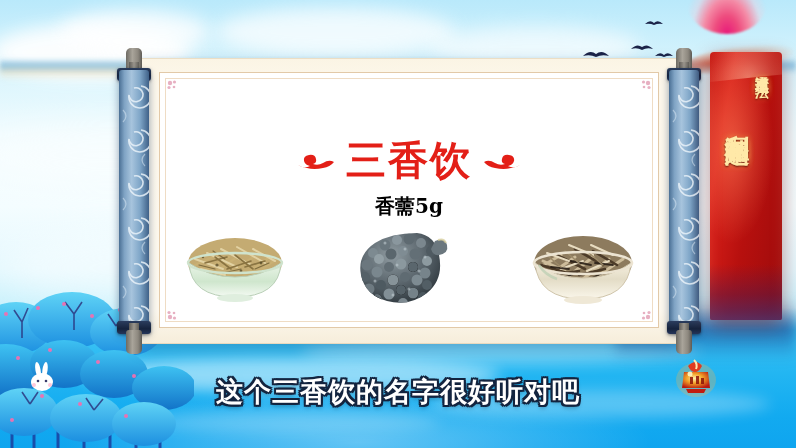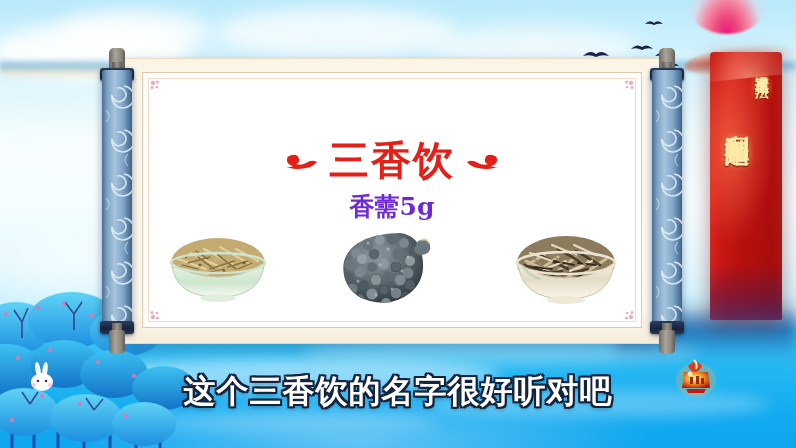--- a/index.html
+++ b/index.html
@@ -59,21 +59,21 @@
     filter:blur(6px);
   }
 
   
   .birds{position:absolute;left:545px;top:4px;width:190px;height:78px;}
 
   
   .forest{position:absolute;left:-6px;bottom:-4px;width:200px;height:160px;}
 
   
-  .scroll{position:absolute;left:100px;top:48px;width:584px;height:306px;}
+  .scroll{position:absolute;left:117px;top:48px;width:584px;height:306px;}
   .scroll-paper{
     position:absolute;left:22px;top:10px;right:22px;bottom:10px;
     background:linear-gradient(180deg,#fbf4e4 0%,#fdf8ec 10%,#fdf9ef 88%,#f6edda 100%);
     box-shadow:0 6px 14px rgba(20,60,110,.28), inset 0 0 0 1px rgba(205,180,140,.35);
   }
   .paper-frame{
     position:absolute;left:20px;top:14px;right:20px;bottom:16px;
     background:#ffffff;
     border:1px solid #e2c9a8;
     box-shadow:inset 0 0 0 5px #ffffff, inset 0 0 0 6px #efdcc4;
@@ -129,21 +129,21 @@
   }
   .cloud-orn{width:40px;height:22px;}
   .cloud-orn.right{transform:scaleX(-1);}
 
   .herb-row{
     position:absolute;left:28px;right:28px;top:118px;height:30px;
     display:flex;align-items:center;justify-content:center;gap:30px;
   }
   .herb-label{
     font-family:"DejaVu Serif","Liberation Serif",serif;
-    font-size:25px;font-weight:700;color:#6d28d9;white-space:nowrap;
+    font-size:20px;font-weight:700;color:#000000;white-space:nowrap;
   }
   .bowl-row{
     position:absolute;left:28px;right:28px;top:150px;height:100px;
     display:flex;align-items:flex-start;justify-content:center;gap:34px;
   }
   .bowl-cell{width:140px;height:96px;position:relative;}
 
   
   .banner{
     position:absolute;right:14px;top:52px;width:72px;height:268px;
@@ -190,21 +190,21 @@
   }
 
   
   .emblem{position:absolute;right:78px;bottom:48px;width:44px;height:44px;}
 
   
   .subtitle{
     position:absolute;left:0;right:0;top:372px;height:40px;
     display:flex;align-items:center;justify-content:center;
     font-family:"DejaVu Sans","Liberation Sans",sans-serif;
-    font-size:32px;font-weight:700;color:#ffffff;letter-spacing:1px;
+    font-size:27px;font-weight:700;color:#ffffff;letter-spacing:1px;
     text-shadow:
       -2px -2px 0 #13243f, 2px -2px 0 #13243f, -2px 2px 0 #13243f, 2px 2px 0 #13243f,
       -2px 0 0 #13243f, 2px 0 0 #13243f, 0 -2px 0 #13243f, 0 2px 0 #13243f,
       0 3px 4px rgba(0,0,0,.35);
   }
 </style>
 </head>
 <body>
 
 <div id="stage">

